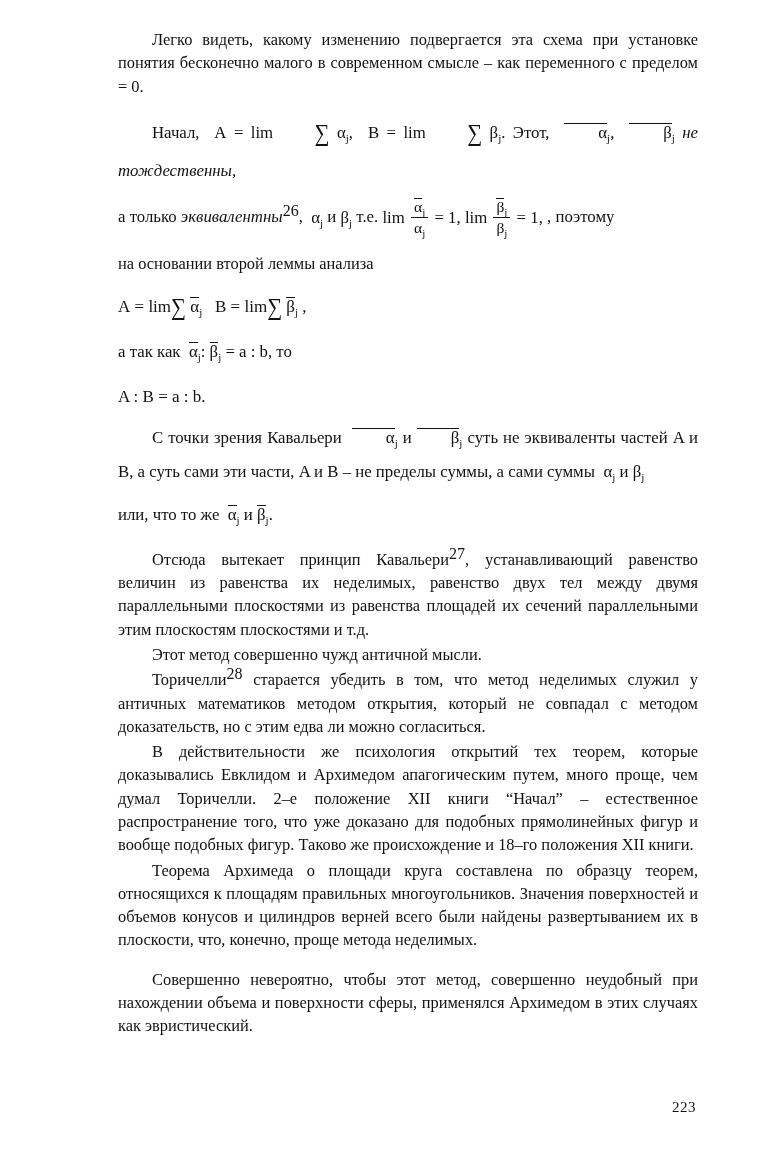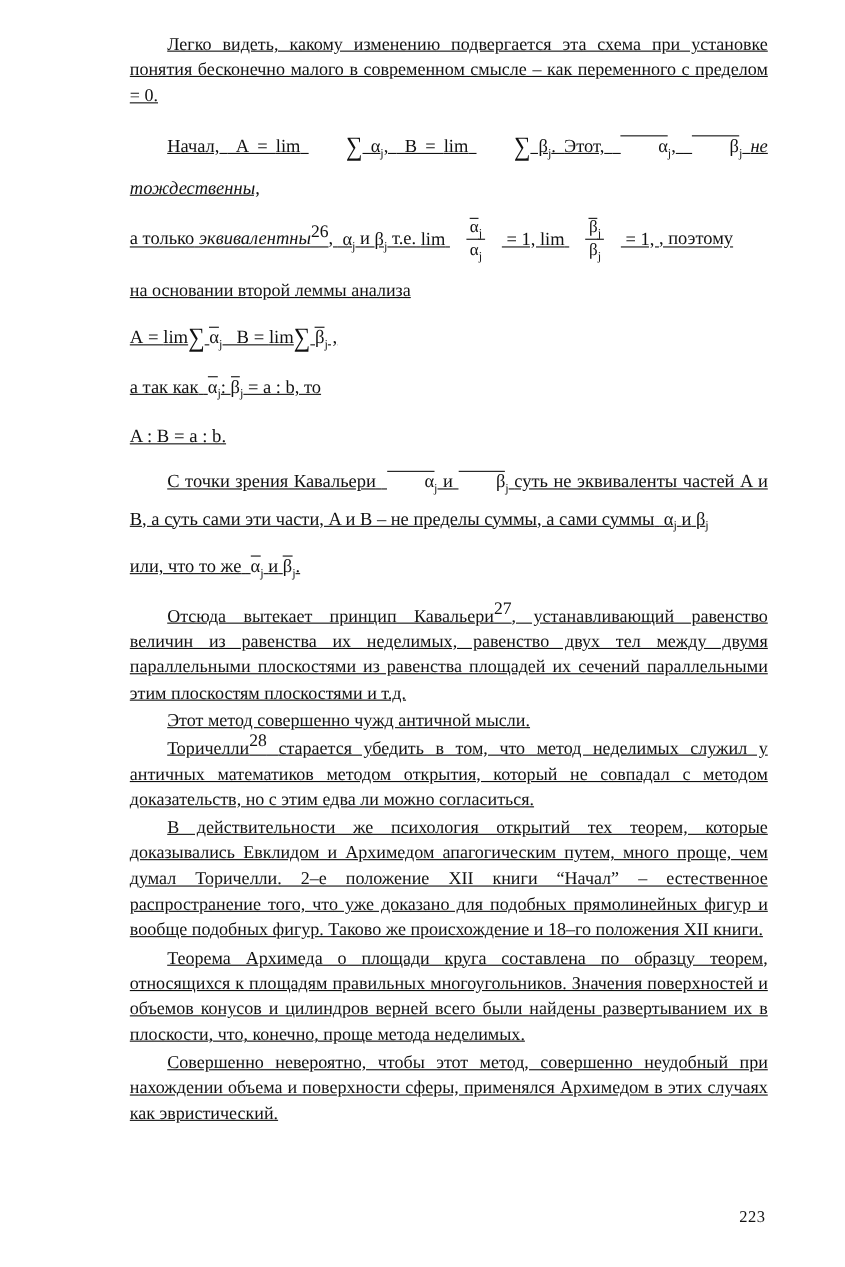--- a/index.html
+++ b/index.html
@@ -15,21 +15,20 @@
     position: relative;
     overflow: hidden;
   }
   .page {
     position: absolute;
     left: 0; top: 0;
     width: 768px;
     height: 1152px;
     box-sizing: border-box;
     padding: 28px 70px 0 118px;
-    text-decoration: underline;
   }
   .body-text {
     font-size: 16.4px;
     line-height: 1.42;
     text-align: justify;
     text-justify: inter-word;
   }
   p {
     margin: 0 0 1px 0;
   }
@@ -71,21 +70,21 @@
     display: inline-block;
     transform: scale(1.0, 1.15);
   }
   
   .frac {
     display: inline-block;
     vertical-align: middle;
     text-align: center;
     font-size: 15.5px;
     line-height: 1.15;
-    margin: 0 15px;
+    margin: 0 2px;
     position: relative;
     top: -1px;
   }
   .frac .num {
     display: block;
     padding: 0 3px 1px 3px;
     border-bottom: 1px solid #111;
   }
   .frac .den {
     display: block;
@@ -200,20 +199,20 @@
 
     <p class="indent" style="margin-top:2px;">
       <span>Торичелли</span><span class="sup">28</span>
       <span>старается убедить в том, что метод неделимых служил у античных математиков методом открытия, который не совпадал с методом доказательств, но с этим едва ли можно согласиться.</span>
     </p>
 
     <p class="indent" style="margin-top:2px;">В действительности же психология открытий тех теорем, которые доказывались Евклидом и Архимедом апагогическим путем, много проще, чем думал Торичелли. 2–е положение XII книги “Начал” – естественное распространение того, что уже доказано для подобных прямолинейных фигур и вообще подобных фигур. Таково же происхождение и 18–го положения XII книги.</p>
 
     <p class="indent" style="margin-top:2px;">Теорема Архимеда о площади круга составлена по образцу теорем, относящихся к площадям правильных многоугольников. Значения поверхностей и объемов конусов и цилиндров верней всего были найдены развертыванием их в плоскости, что, конечно, проще метода неделимых.</p>
 
-    <p class="indent" style="margin-top:2px;">Совершенно невероятно, чтобы этот метод, совершенно неудобный при нахождении объема и поверхности сферы, применялся Архимедом в этих случаях как эвристический.</p>
+    <p class="indent" style="margin-top:16px;">Совершенно невероятно, чтобы этот метод, совершенно неудобный при нахождении объема и поверхности сферы, применялся Архимедом в этих случаях как эвристический.</p>
 
 
   </div>
 
   <div class="page-number">223</div>
 
 </div>
 
 </body></html>

